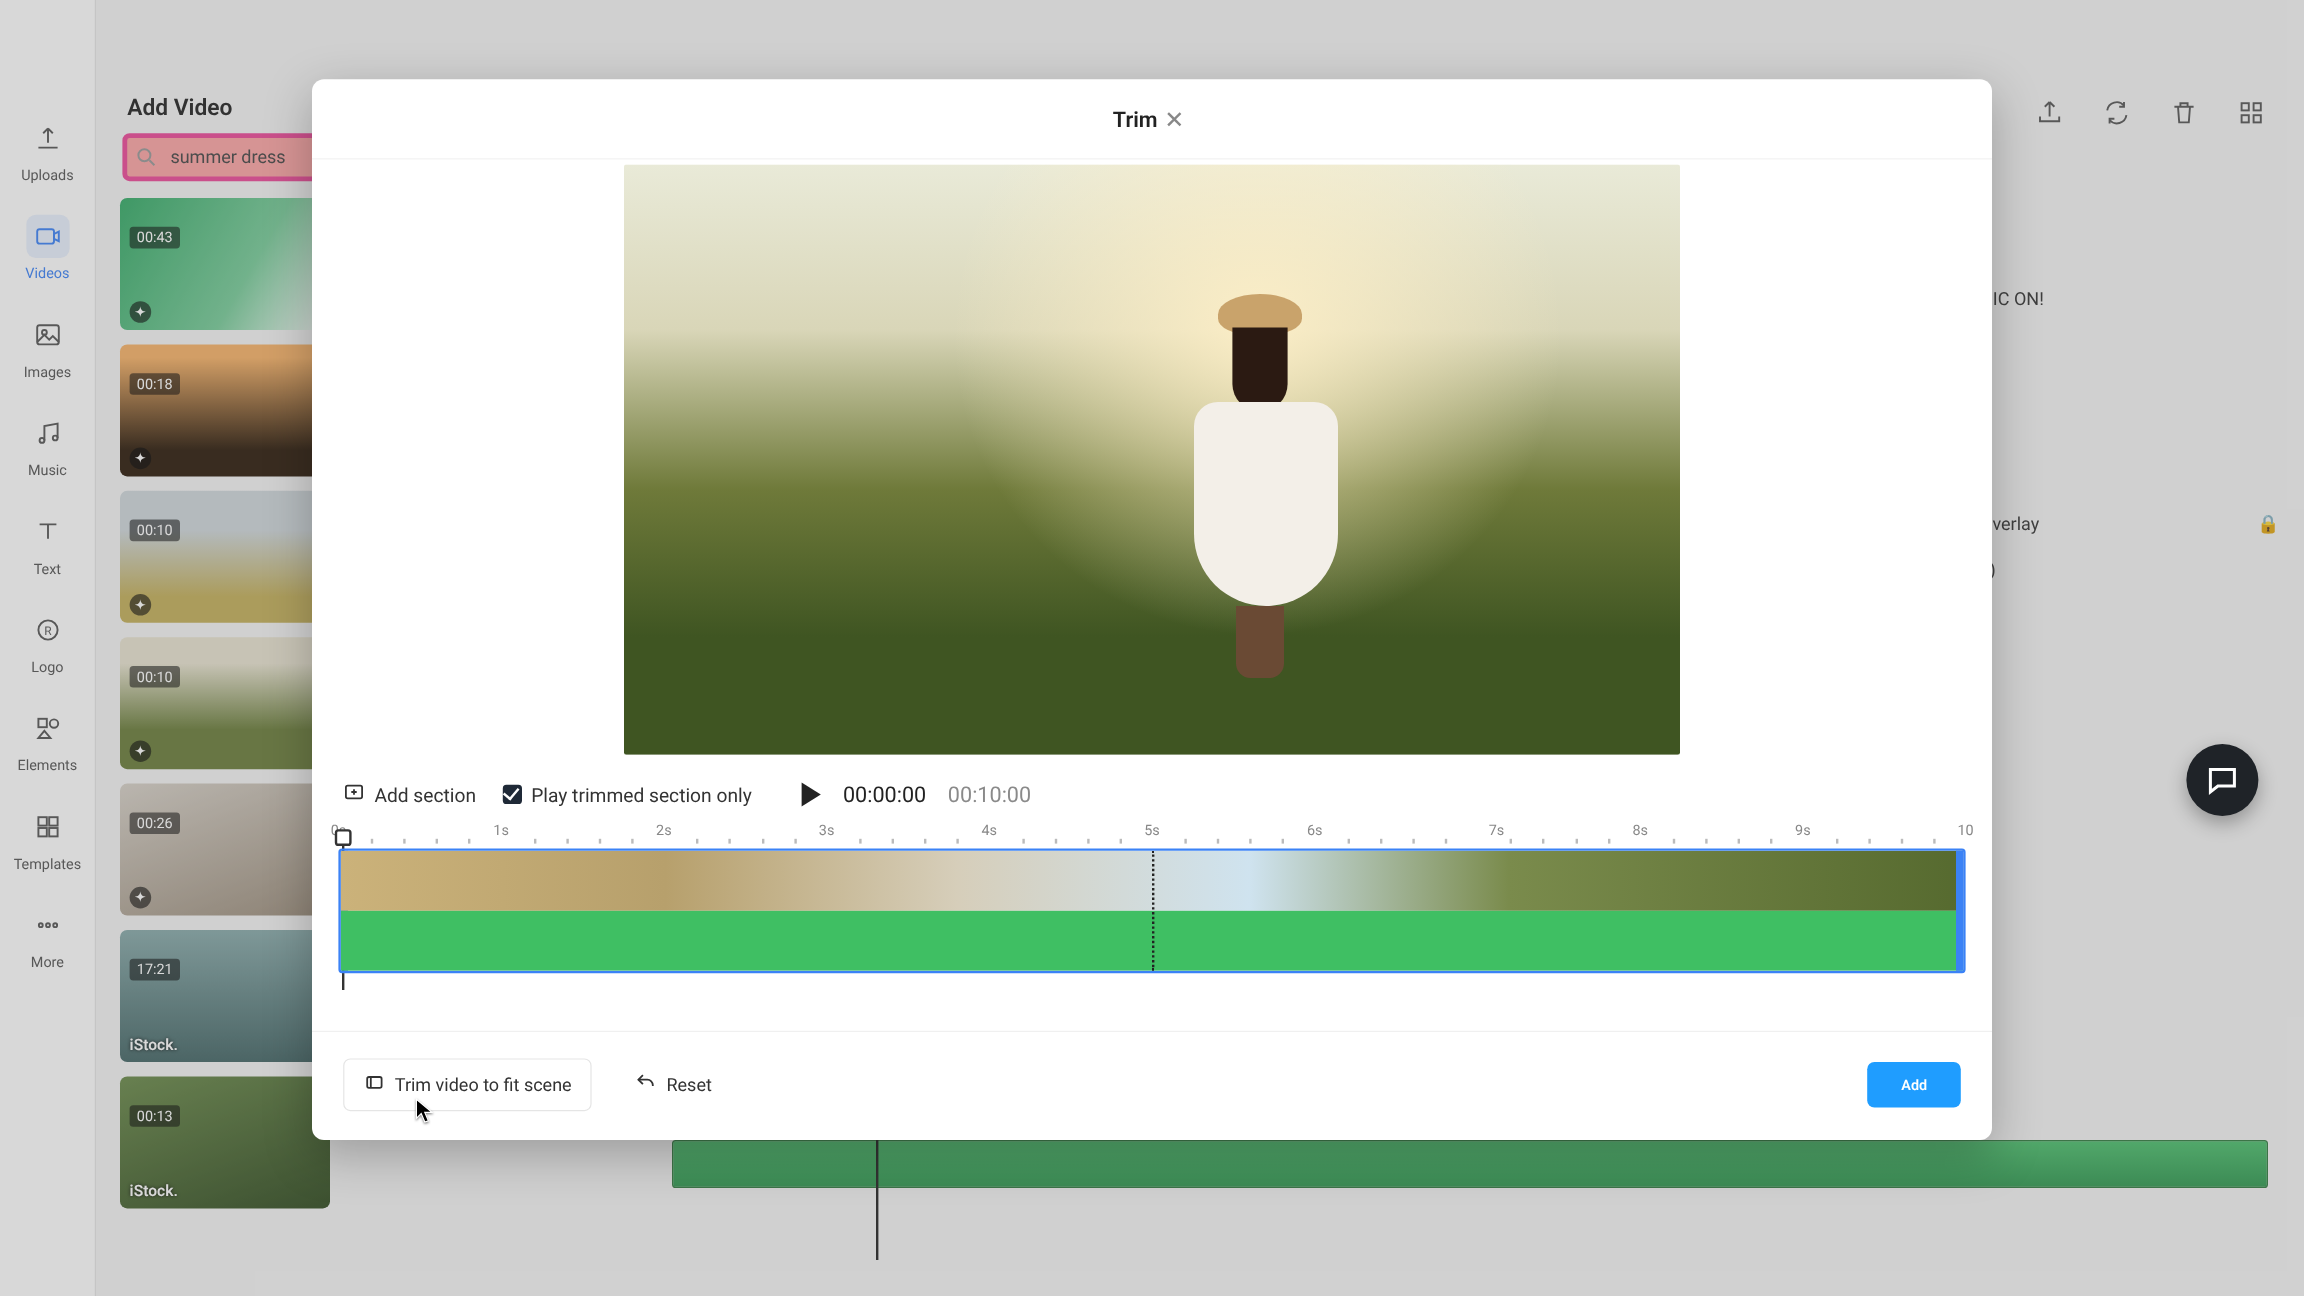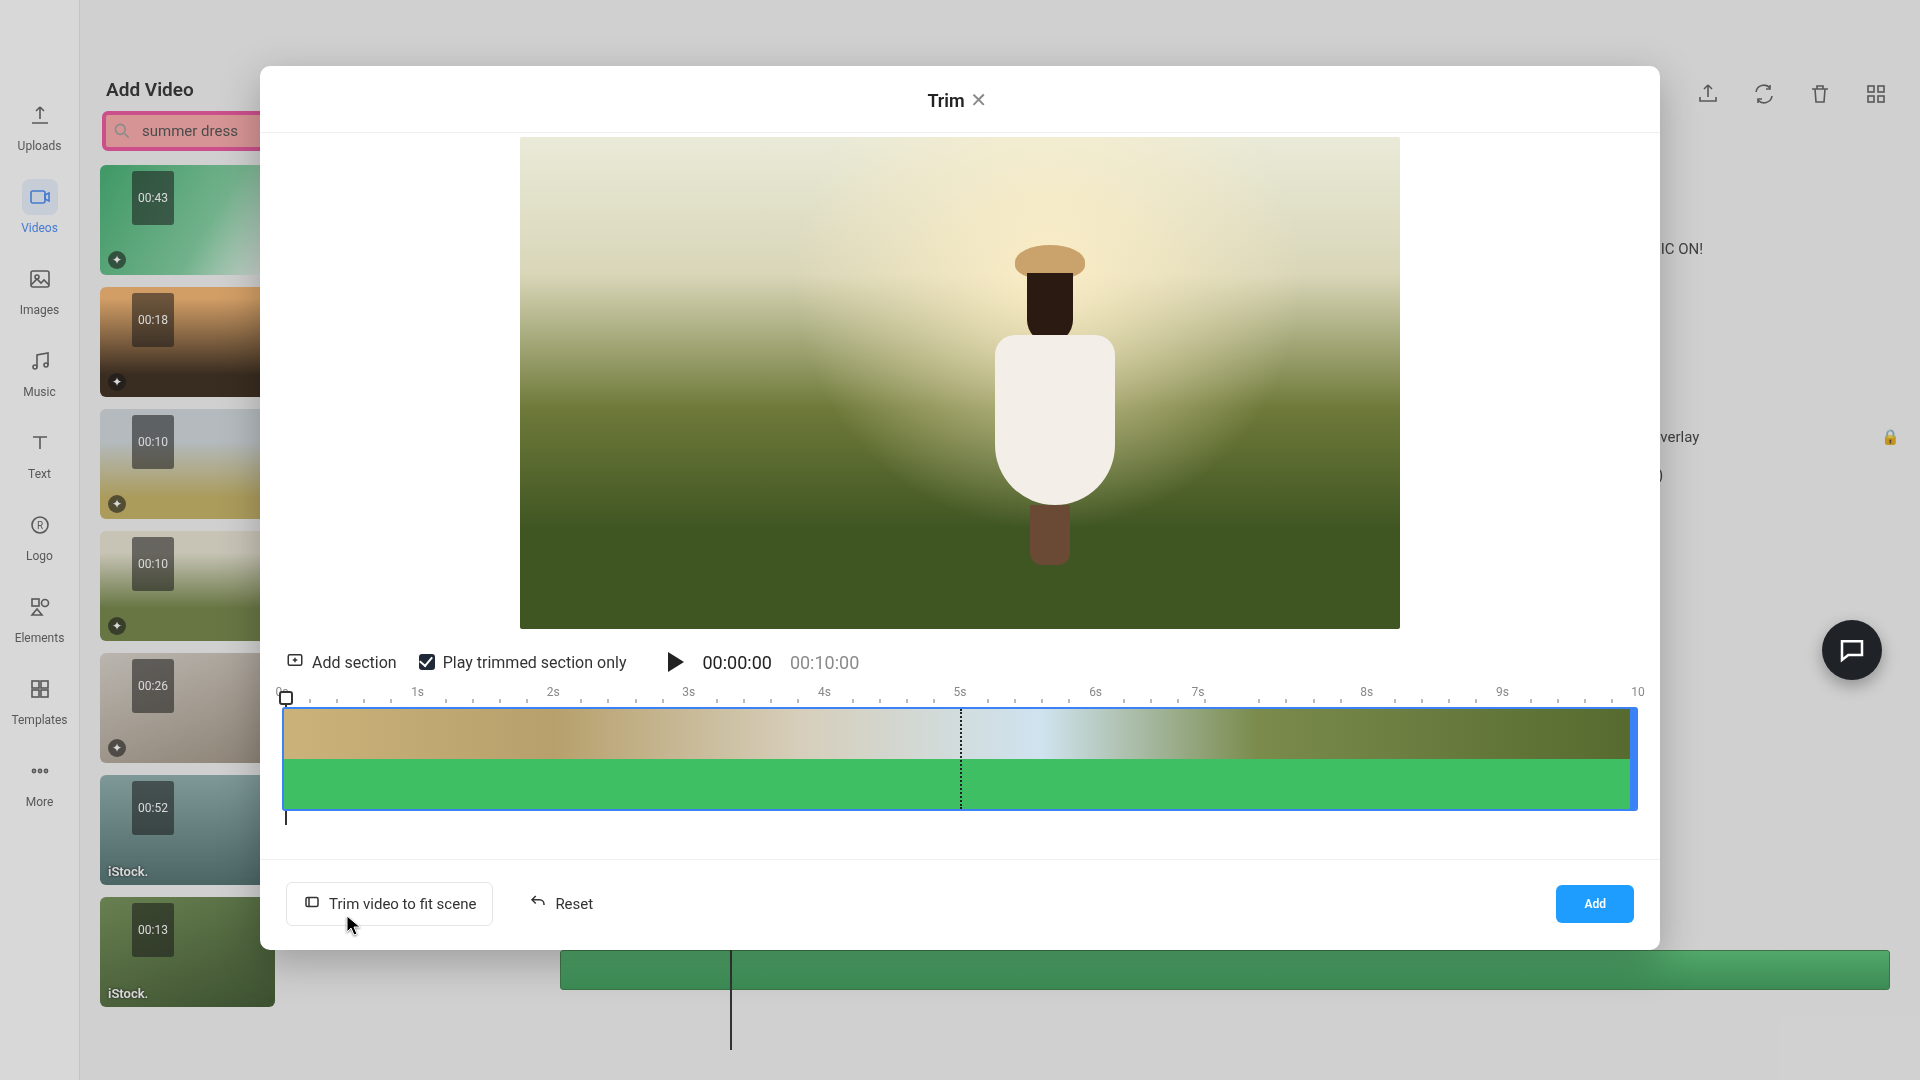--- a/index.html
+++ b/index.html
@@ -16,21 +16,21 @@
 
 
 .vid-panel { position: absolute; left: 82px; top: 60px; width: 400px; height: 1000px; }
 .vid-panel-title { font-size: 19px; font-weight: 600; padding: 18px 24px 10px; color: #222; }
 .search-row { display: flex; align-items: center; gap: 10px; padding: 0 20px 14px; }
 .search-input { flex: 1; border: 4px solid #ec4899; border-radius: 6px; height: 40px; padding: 0 12px 0 36px; font-size: 15px; color: #444; background: #fca5a5; }
 .search-wrap { position: relative; flex: 1; }
 .search-wrap .mag { position: absolute; left: 10px; top: 10px; color: #aaa; }
 .thumb-grid { padding: 0 18px; display: flex; flex-direction: column; gap: 12px; }
 .thumb { position: relative; width: 175px; height: 110px; border-radius: 6px; overflow: hidden; background: #888; }
-.thumb .dur { position: absolute; left: 8px; top: 6px; background: rgba(0,0,0,0.55); color: #fff; font-size: 12px; padding: 20px 6px; border-radius: 3px; margin-left: 24px; }
+.thumb .dur { position: absolute; left: 8px; top: 24px; background: rgba(0,0,0,0.55); color: #fff; font-size: 12px; padding: 2px 6px; border-radius: 3px; }
 .thumb .prem { position: absolute; left: 8px; bottom: 6px; background: rgba(0,0,0,0.6); color: #fff; font-size: 12px; padding: 3px 5px; border-radius: 50%; width: 18px; height: 18px; display:flex;align-items:center;justify-content:center;}
 .thumb .brand { position: absolute; left: 8px; bottom: 6px; color: #fff; font-size: 13px; font-weight:600; text-shadow:0 0 3px #000;}
 .thumb.t1{background:linear-gradient(120deg,#3a6,#7c9 60%,#fff);}
 .thumb.t2{background:linear-gradient(180deg,#f7b267 10%,#2b1a0a 80%);}
 .thumb.t3{background:linear-gradient(180deg,#cfd7db 30%,#c3af5a 80%);}
 .thumb.t4{background:linear-gradient(180deg,#e8e3d0 20%,#6a7d3a 70%);}
 .thumb.t5{background:linear-gradient(160deg,#d7d1c8,#9a8c7a);}
 .thumb.t6{background:linear-gradient(180deg,#8aa,#466);}
 .thumb.t7{background:linear-gradient(160deg,#6a8a4a,#2f4a1f);}
 
@@ -231,21 +231,21 @@
         </div>
       <div class="thumb t4">
           <span class="dur">00:10</span>
           <span class="prem">✦</span>
         </div>
       <div class="thumb t5">
           <span class="dur">00:26</span>
           <span class="prem">✦</span>
         </div>
       <div class="thumb t6">
-          <span class="dur">00:52</span>
+          <span class="dur">17:21</span>
           <span class="brand">iStock.</span>
         </div>
       <div class="thumb t7">
           <span class="dur">00:13</span>
           <span class="brand">iStock.</span>
         </div>
     </div>
   </div>
 
   <div class="topbar">
@@ -384,21 +384,21 @@
           <span style="left: 678px;">5s</span>
           <div class="tick" style="left: 705.12px;"></div>
           <div class="tick" style="left: 732.24px;"></div>
           <div class="tick" style="left: 759.36px;"></div>
           <div class="tick" style="left: 786.48px;"></div>
           <span style="left: 813.6px;">6s</span>
           <div class="tick" style="left: 840.72px;"></div>
           <div class="tick" style="left: 867.84px;"></div>
           <div class="tick" style="left: 894.96px;"></div>
           <div class="tick" style="left: 922.08px;"></div>
-          <span style="left: 916px;">7s</span>
+          <span style="left: 965px;">7s</span>
           <div class="tick" style="left: 976.32px;"></div>
           <div class="tick" style="left: 1003.44px;"></div>
           <div class="tick" style="left: 1030.56px;"></div>
           <div class="tick" style="left: 1057.68px;"></div>
           <span style="left: 1084.8px;">8s</span>
           <div class="tick" style="left: 1111.92px;"></div>
           <div class="tick" style="left: 1139.04px;"></div>
           <div class="tick" style="left: 1166.16px;"></div>
           <div class="tick" style="left: 1193.28px;"></div>
           <span style="left: 1220.4px;">9s</span>

